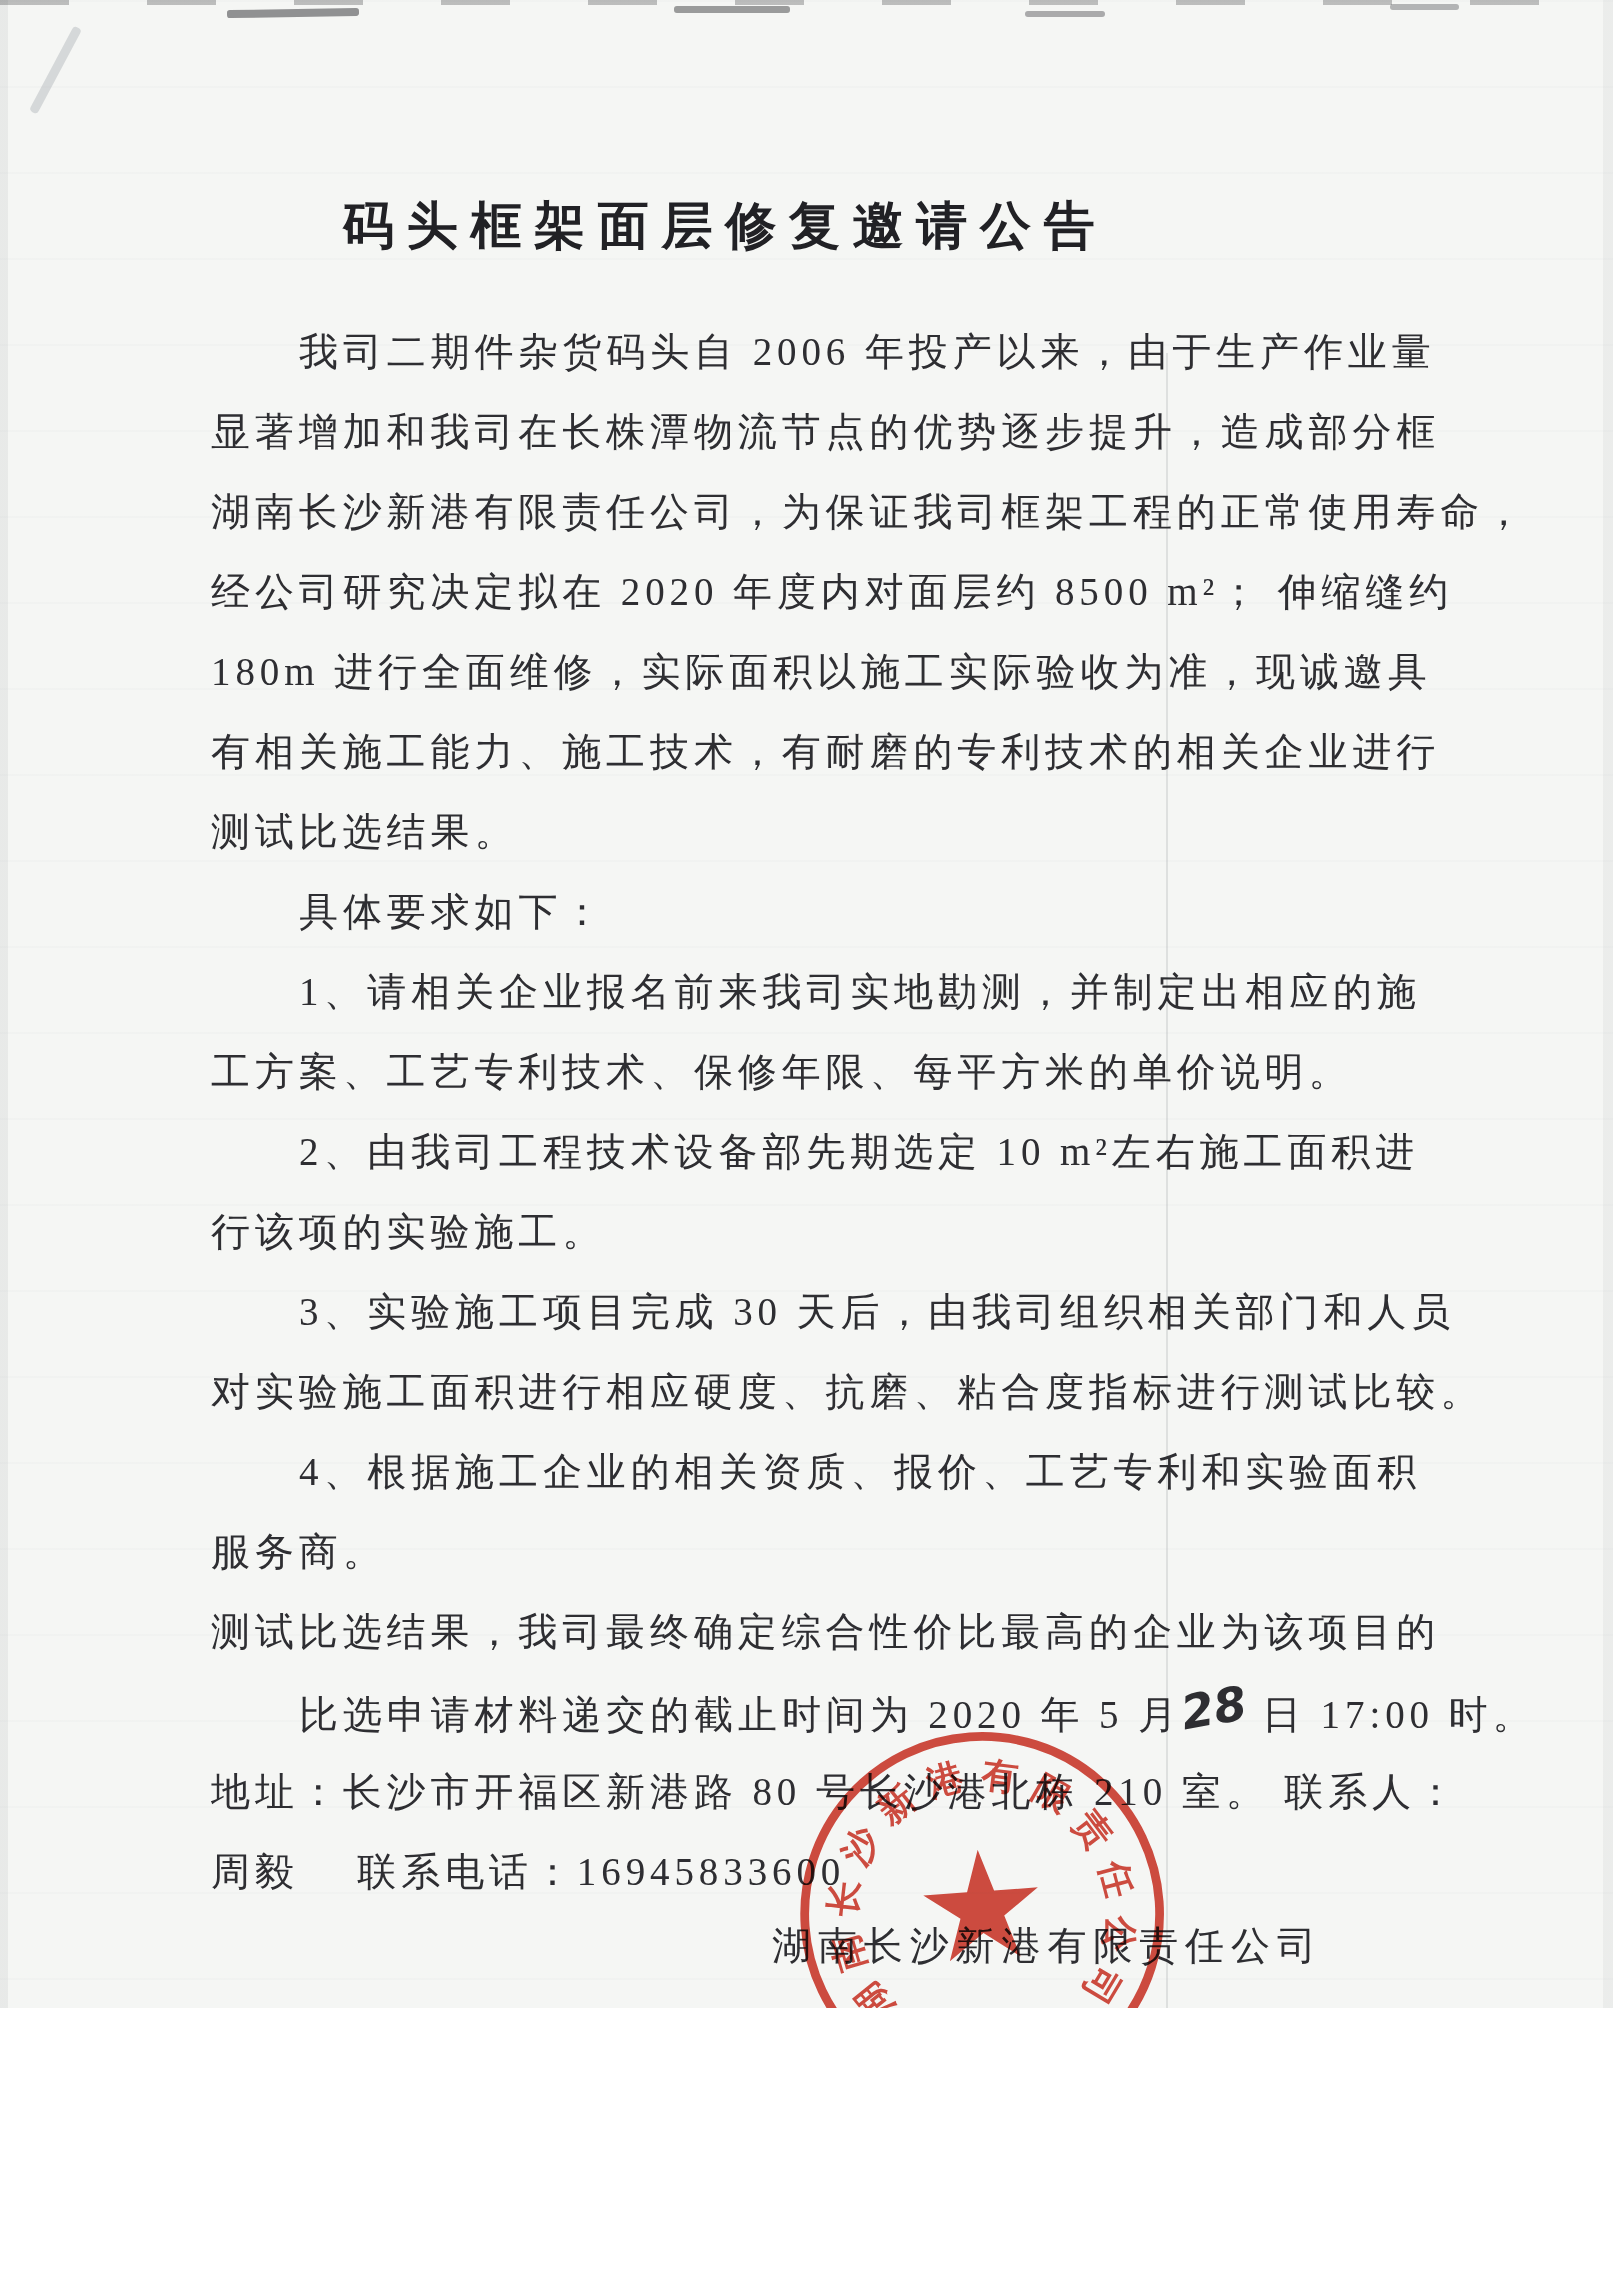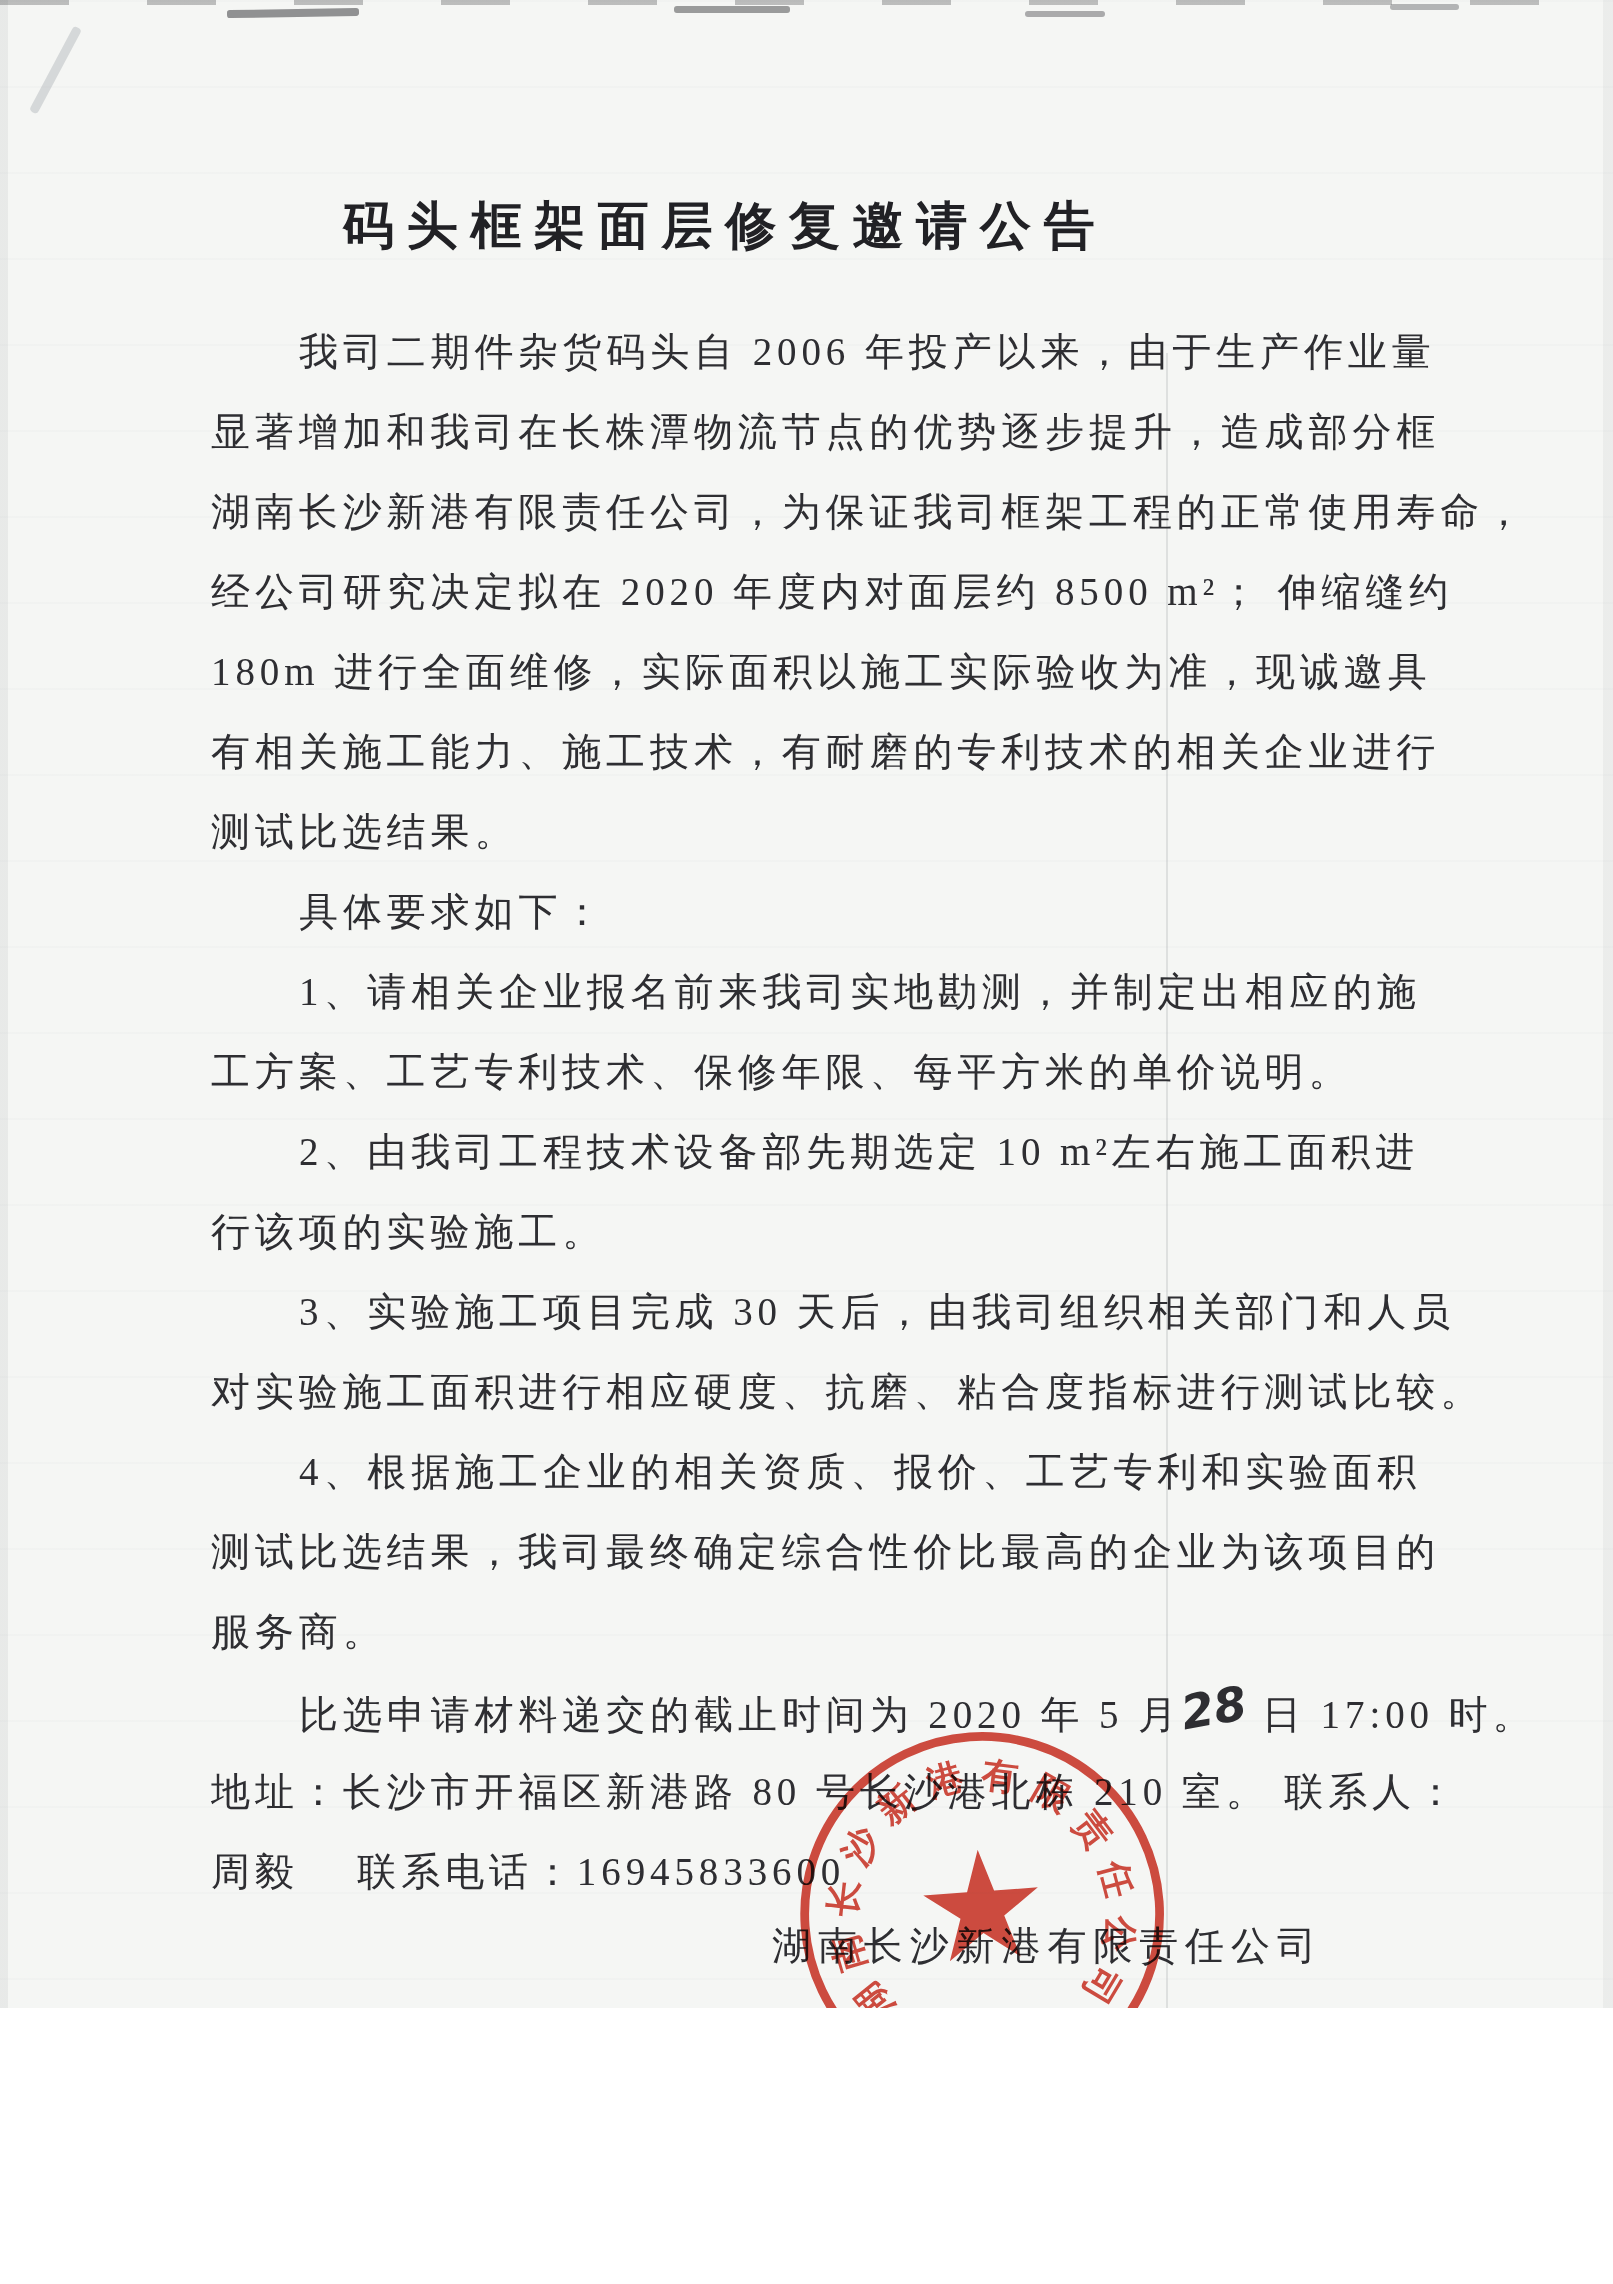--- a/index.html
+++ b/index.html
@@ -82,22 +82,22 @@
     <div class="line indent">1、请相关企业报名前来我司实地勘测，并制定出相应的施</div>
     <div class="line">工方案、工艺专利技术、保修年限、每平方米的单价说明。</div>
 
     <div class="line indent">2、由我司工程技术设备部先期选定 10 m²左右施工面积进</div>
     <div class="line">行该项的实验施工。</div>
 
     <div class="line indent">3、实验施工项目完成 30 天后，由我司组织相关部门和人员</div>
     <div class="line">对实验施工面积进行相应硬度、抗磨、粘合度指标进行测试比较。</div>
 
     <div class="line indent">4、根据施工企业的相关资质、报价、工艺专利和实验面积</div>
+    <div class="line">服务商。</div>
     <div class="line">测试比选结果，我司最终确定综合性价比最高的企业为该项目的</div>
-    <div class="line">服务商。</div>
 
     <div class="line indent"><span>比选申请材料递交的截止时间为 2020 年 5 月</span><span class="handwritten">28</span><span> 日 17:00 时。</span></div>
 
     <div class="line">地址：长沙市开福区新港路 80 号长沙港北栋 210 室。 联系人：</div>
     <div class="line">周毅　 联系电话：16945833600</div>
   </div>
 
   <div class="sig-company">湖南长沙新港有限责任公司</div>
   <div class="sig-date">2020 年 5 月 18 日</div>
 

